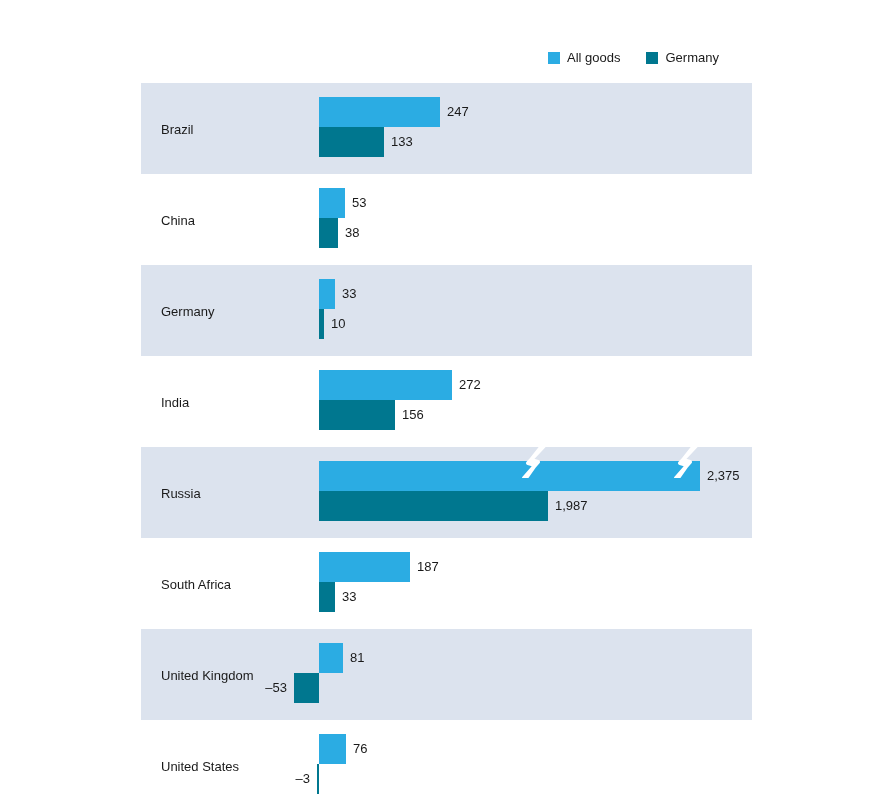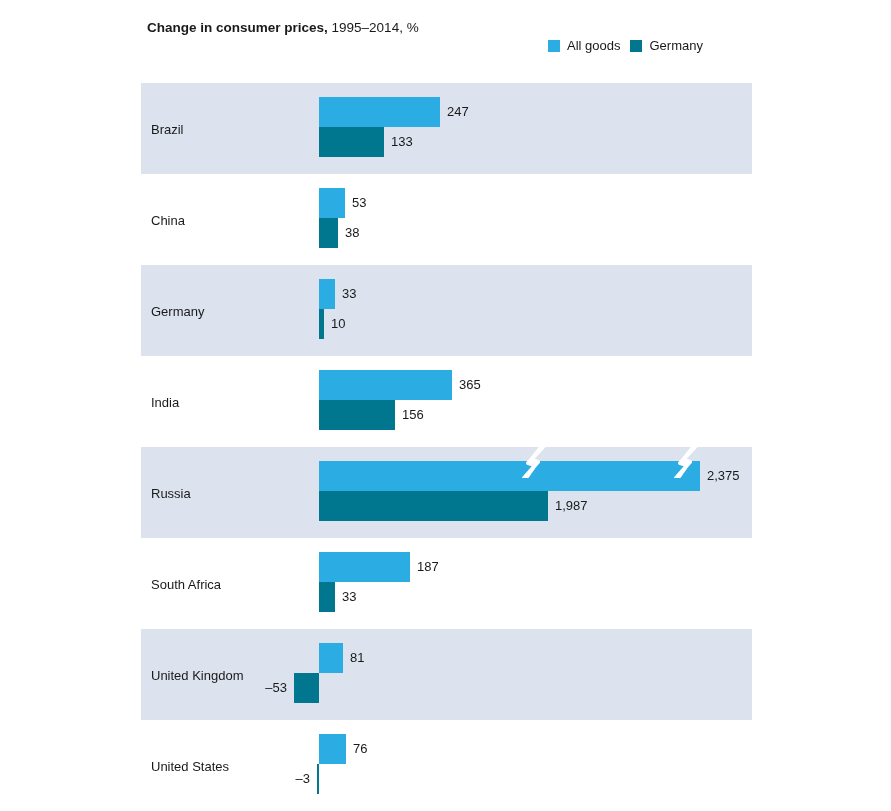--- a/index.html
+++ b/index.html
@@ -12,35 +12,35 @@
 
   
   .title{
     position:absolute;left:147px;top:20px;
     font-size:13.5px;color:#1a1a1a;white-space:nowrap;
   }
   .title .strong{font-weight:bold;}
   .title .sub{font-weight:normal;}
 
   .legend{
-    position:absolute;left:548px;top:38px;
-    display:flex;align-items:center;gap:10px;
+    position:absolute;left:548px;top:50px;
+    display:flex;align-items:center;gap:26px;
   }
   .legend-item{display:flex;align-items:center;gap:7px;}
   .legend-swatch{width:12px;height:12px;display:block;}
   .legend-label{font-size:13px;color:#1a1a1a;white-space:nowrap;}
 
   
   .plot{position:absolute;left:141px;top:83px;width:611px;height:728px;}
   .band{position:absolute;left:0;width:611px;height:91px;}
   .band.shaded{background:#dce3ee;}
   .band.plain{background:#ffffff;}
 
   .cat-label{
-    position:absolute;left:10px;top:50%;transform:translateY(-50%);
+    position:absolute;left:20px;top:50%;transform:translateY(-50%);
     font-size:13px;color:#1a1a1a;white-space:nowrap;
   }
 
   
   .axis-line{
     position:absolute;left:178px;top:0;width:1px;height:728px;
     background:#c9cfc4;
   }
 
   .bars{position:absolute;left:0;top:0;width:611px;height:91px;}
@@ -59,23 +59,20 @@
   .break{
     position:absolute;top:-1px;width:26px;height:32px;
     pointer-events:none;
   }
 </style>
 </head>
 <body>
 
 <div class="canvas">
 
-  <div class="title">
-    <span class="strong">Change in consumer prices,</span><span class="sub"> 1995–2014, %</span>
-  </div>
 
   <div class="legend" id="legend">
       <div class="legend-item">
         <span class="legend-swatch" style="background: rgb(43, 172, 227);"></span>
         <span class="legend-label">All goods</span>
       </div>
       <div class="legend-item">
         <span class="legend-swatch" style="background: rgb(0, 119, 143);"></span>
         <span class="legend-label">Germany</span>
       </div>
@@ -107,21 +104,21 @@
           <div class="bar bar-all" style="width: 16px; top: 14px; left: 178px;"></div>
           <div class="val right" style="top: 14px; left: 194px;">33</div>
           <div class="bar bar-clo" style="width: 5px; top: 44px; left: 178px;"></div>
           <div class="val right" style="top: 44px; left: 183px;">10</div>
         </div>
       </div>
       <div class="band plain" style="top: 273px;">
         <div class="cat-label">India</div>
         <div class="bars">
           <div class="bar bar-all" style="width: 133px; top: 14px; left: 178px;"></div>
-          <div class="val right" style="top: 14px; left: 311px;">365</div>
+          <div class="val right" style="top: 14px; left: 311px;">272</div>
           <div class="bar bar-clo" style="width: 76px; top: 44px; left: 178px;"></div>
           <div class="val right" style="top: 44px; left: 254px;">156</div>
         </div>
       </div>
       <div class="band shaded" style="top: 364px;">
         <div class="cat-label">Russia</div>
         <div class="bars">
           <div class="bar bar-all" style="width: 381px; top: 14px; left: 178px;"></div>
           <div class="val right" style="top: 14px; left: 559px;">2,375</div>
           <svg class="break" viewBox="0 0 26 32" width="26" height="32" style="left: 533px;">

